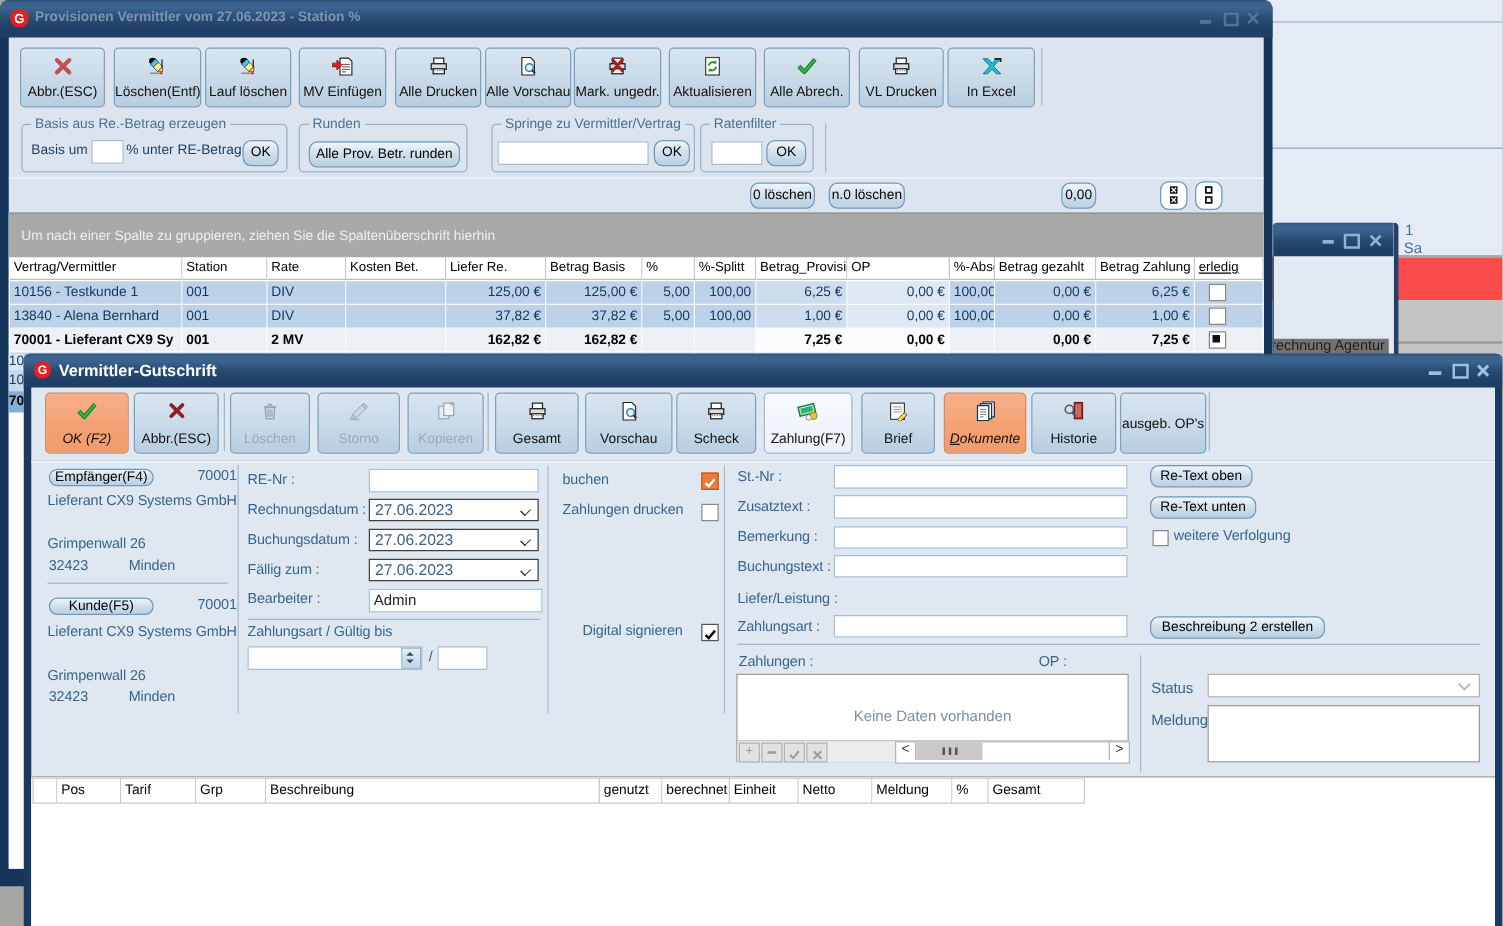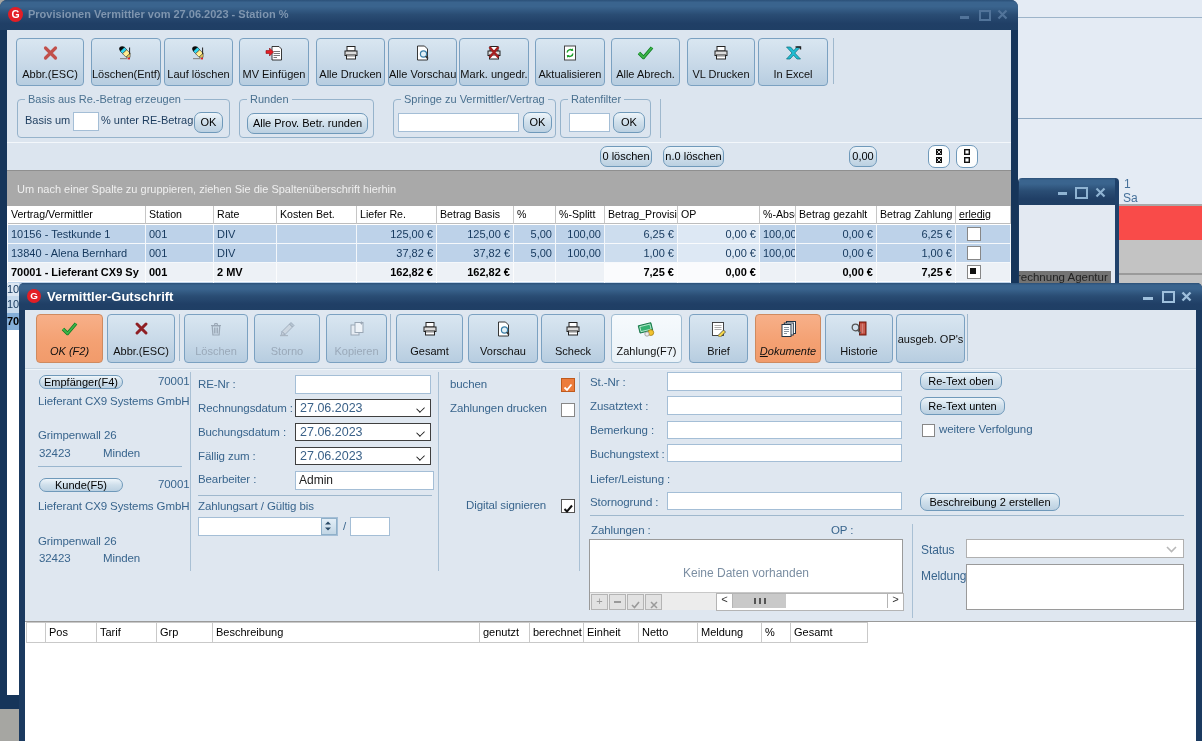--- a/index.html
+++ b/index.html
@@ -499,21 +499,21 @@
 
   <div class="ab lbl" style="left:571px;top:93px;">St.-Nr :</div>
   <div class="inp" style="left:648px;top:89px;width:233px;height:17px;"></div>
   <div class="ab lbl" style="left:571px;top:117px;">Zusatztext :</div>
   <div class="inp" style="left:648px;top:113px;width:233px;height:17px;"></div>
   <div class="ab lbl" style="left:571px;top:141px;">Bemerkung :</div>
   <div class="inp" style="left:648px;top:138px;width:233px;height:16px;"></div>
   <div class="ab lbl" style="left:571px;top:165px;">Buchungstext :</div>
   <div class="inp" style="left:648px;top:161px;width:233px;height:16px;"></div>
   <div class="ab lbl" style="left:571px;top:190px;">Liefer/Leistung :</div>
-  <div class="ab lbl" style="left:571px;top:213px;">Stornogrund :</div>
+  <div class="ab lbl" style="left:571px;top:213px;">Zahlungsart :</div>
   <div class="inp" style="left:648px;top:209px;width:233px;height:16px;"></div>
   <div class="ab" style="left:571px;top:232px;width:594px;height:1px;background:#9fb8cd;"></div>
 
   <div class="pbtn" style="left:901px;top:89px;width:80px;height:16px;line-height:16px;">Re-Text oben</div>
   <div class="pbtn" style="left:901px;top:114px;width:83px;height:16px;line-height:16px;">Re-Text unten</div>
   <div class="ab" style="left:903px;top:141px;width:11px;height:11px;background:#fff;border:1px solid #878787;"></div>
   <div class="ab lbl" style="left:920px;top:140px;">weitere Verfolgung</div>
   <div class="pbtn" style="left:901px;top:210px;width:138px;height:16px;line-height:16px;">Beschreibung 2 erstellen</div>
 
   <div class="ab lbl" style="left:572px;top:241px;">Zahlungen :</div>

